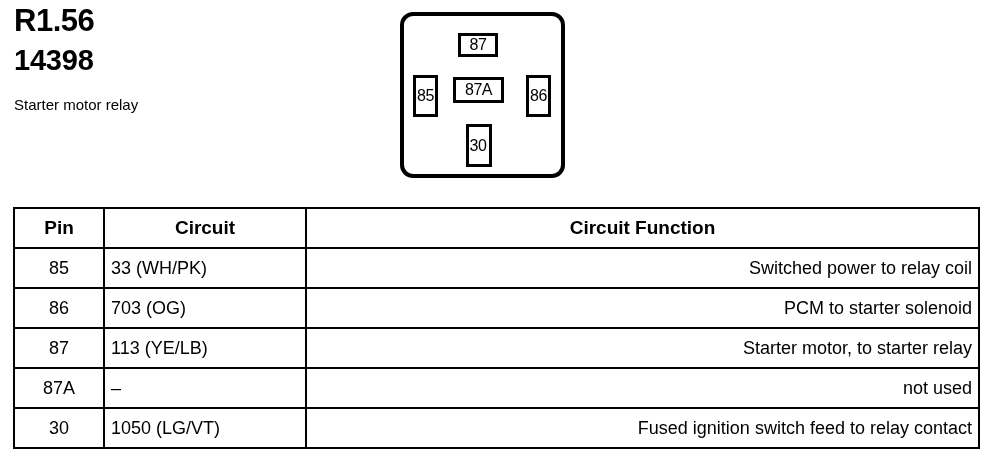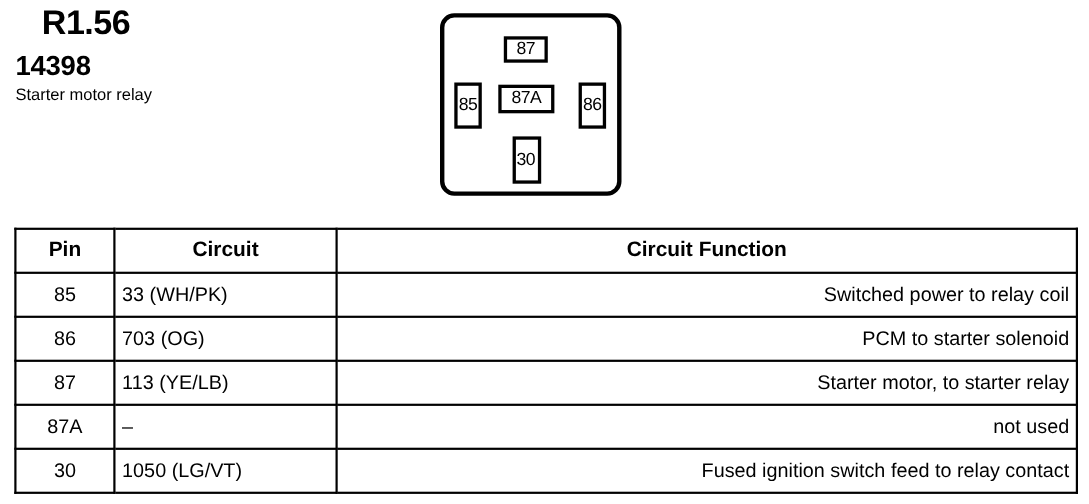--- a/index.html
+++ b/index.html
@@ -21,33 +21,32 @@
     position: absolute;
     left: 14px;
     top: 2px;
     width: 330px;
   }
   #relay-id {
     font-size: 31px;
     font-weight: bold;
     line-height: 38px;
     letter-spacing: -0.5px;
-    margin-left: 24px;
   }
   #part-number {
-    font-size: 25px;
+    font-size: 29px;
     font-weight: bold;
     line-height: 34px;
     margin-top: 3px;
     letter-spacing: -0.2px;
   }
   #relay-description {
     font-size: 15px;
     line-height: 20px;
-    margin-top: 0;
+    margin-top: 18px;
   }
 
   
   #relay-diagram {
     position: absolute;
     left: 400px;
     top: 12px;
     width: 165px;
     height: 166px;
     box-sizing: border-box;

